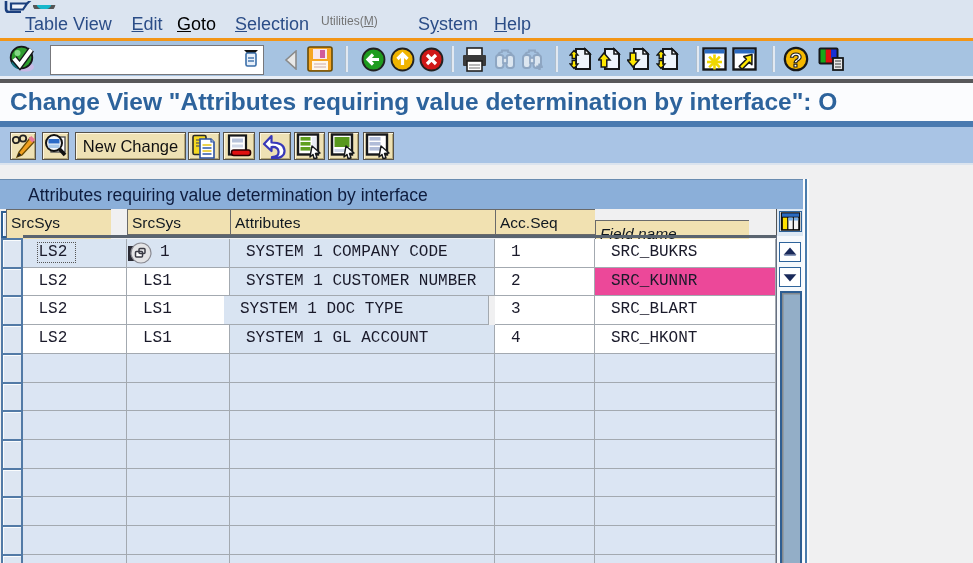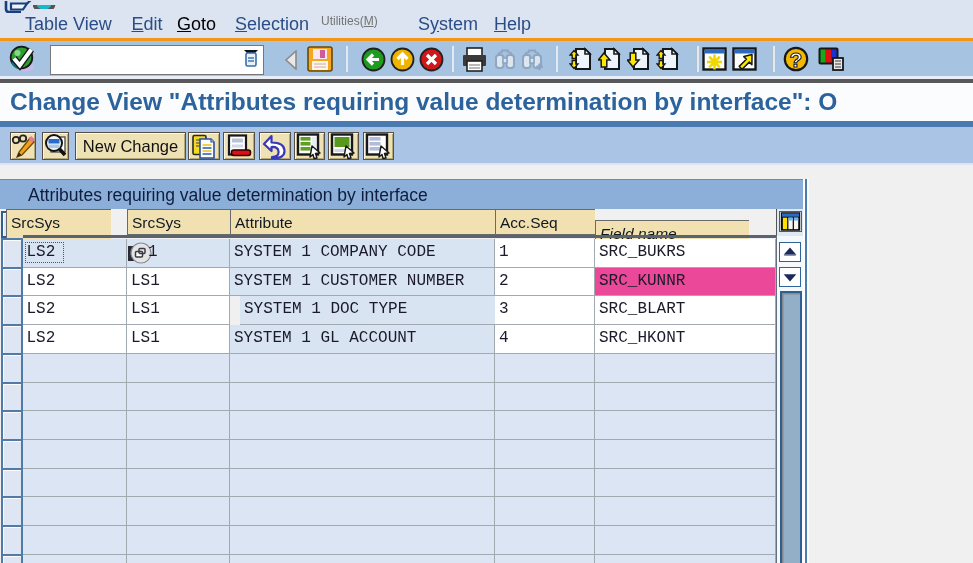--- a/index.html
+++ b/index.html
@@ -1,15 +1,15 @@
 <!DOCTYPE html>
 <html><head><meta charset="utf-8"><style>
 *{margin:0;padding:0;box-sizing:border-box;}
 body{width:973px;height:563px;position:relative;overflow:hidden;font-family:"Liberation Sans",sans-serif;background:#f0f0f1;}
-.mono{font-family:"Liberation Mono",monospace;}
+.mono{font-family:"Liberation Mono",monospace;margin-left:12px;}
 u{text-decoration:underline;}
 </style></head><body>
 <div style="position:absolute;left:0px;top:0px;width:973px;height:38px;background:#dbe4f0;"></div>
 <div style="position:absolute;left:4px;top:0px;width:30px;height:13px;overflow:hidden;"><svg width="30" height="13" viewBox="0 0 30 13">
       <path d="M2 -2 L2 8 Q2 11 5 11 L17 11" stroke="#1b3f7e" stroke-width="2.6" fill="none"></path>
       <path d="M7 2.5 L23 2.5 L19 8.5 L7 8.5 Z" fill="#eef2fa" stroke="#1b3f7e" stroke-width="2.2"></path>
       <path d="M23 2.5 L28 -2" stroke="#1b3f7e" stroke-width="2.2"></path>
     </svg></div>
 <div style="position:absolute;left:33px;top:0px;width:23px;height:9px;overflow:hidden;"><svg width="23" height="9" viewBox="0 0 23 9">
       <ellipse cx="11" cy="-1.5" rx="9.5" ry="8" fill="#18b8cc" stroke="#555" stroke-width="4"></ellipse>
@@ -240,21 +240,21 @@
 <div style="position:absolute;left:0px;top:179px;width:806px;height:30px;background:#8bafd9;border-top:1px solid #6a8cb0;"></div>
 <div style="position:absolute;left:28px;top:185px;font-size:17.5px;color:#0e1c3e;white-space:nowrap;">Attributes requiring value determination by interface</div>
 <div style="position:absolute;left:0.5px;top:211px;width:22px;height:27px;background:#dfe9f6;border:2px solid #2e5e92;box-shadow:inset 1px 1px 0 #fff;"></div>
 <div style="position:absolute;left:6px;top:209px;width:104.5px;height:42px;background:#f1e1b1;border:1px solid #6a6a6a;border-right:none;">
     <span style="font-size:15.5px;color:#101820;position:absolute;left:4px;top:4px;white-space:nowrap;">SrcSys</span>
   </div>
 <div style="position:absolute;left:127px;top:209px;width:103px;height:26px;background:#f1e1b1;border:1px solid #6a6a6a;border-right:none;">
     <span style="font-size:15.5px;color:#101820;position:absolute;left:4px;top:4px;white-space:nowrap;">SrcSys</span>
   </div>
 <div style="position:absolute;left:230px;top:209px;width:265px;height:26px;background:#f1e1b1;border:1px solid #6a6a6a;border-right:none;">
-    <span style="font-size:15.5px;color:#101820;position:absolute;left:4px;top:4px;white-space:nowrap;">Attribute</span>
+    <span style="font-size:15.5px;color:#101820;position:absolute;left:4px;top:4px;white-space:nowrap;">Attributes</span>
   </div>
 <div style="position:absolute;left:495px;top:209px;width:100px;height:26px;background:#f1e1b1;border:1px solid #6a6a6a;border-right:none;">
     <span style="font-size:15.5px;color:#101820;position:absolute;left:4px;top:4px;white-space:nowrap;">Acc.Seq</span>
   </div>
 <div style="position:absolute;left:595px;top:220px;width:154px;height:26px;background:#f1e1b1;border:1px solid #6a6a6a;border-right:none;font-style:italic;">
     <span style="font-size:15.5px;color:#101820;position:absolute;left:4px;top:4px;white-space:nowrap;">Field name</span>
   </div>
 <div style="position:absolute;left:775.5px;top:209px;width:1.5px;height:26px;background:#555;"></div>
 <div style="position:absolute;left:22.5px;top:235px;width:754.5px;height:3px;background:#5a6470;"></div>
 <div style="position:absolute;left:777px;top:209px;width:26px;height:27px;background:#dce8f4;"></div>
@@ -307,21 +307,21 @@
 <div style="position:absolute;left:595px;top:268px;width:180.5px;height:28px;background:#ec4899;border-right:1px solid #a3a9b0;border-bottom:1px solid #a3a9b0;">
     <span class="mono" style="position:absolute;left:4px;top:4px;font-size:16px;color:#1a1a2a;">SRC_KUNNR</span>
   </div>
 <div style="position:absolute;left:0.5px;top:295px;width:22px;height:31px;background:#dde6f2;border:2px solid #527aa6;box-shadow:inset 1px 1px 0 rgba(255,255,255,0.85);"></div>
 <div style="position:absolute;left:22.5px;top:296px;width:104.5px;height:29px;background:#fff;border-right:1px solid #a3a9b0;border-bottom:1px solid #a3a9b0;">
     <span class="mono" style="position:absolute;left:4px;top:4px;font-size:16px;color:#1a1a2a;">LS2</span>
   </div>
 <div style="position:absolute;left:127px;top:296px;width:103px;height:29px;background:#fff;border-right:1px solid #a3a9b0;border-bottom:1px solid #a3a9b0;">
     <span class="mono" style="position:absolute;left:4px;top:4px;font-size:16px;color:#1a1a2a;">LS1</span>
   </div>
-<div style="position:absolute;left:240px;top:296px;width:265px;height:29px;background:#d9e4f2;border-right:1px solid #a3a9b0;border-bottom:1px solid #a3a9b0;">
+<div style="position:absolute;left:224px;top:296px;width:265px;height:29px;background:#d9e4f2;border-right:1px solid #a3a9b0;border-bottom:1px solid #a3a9b0;">
     <span class="mono" style="position:absolute;left:4px;top:4px;font-size:16px;color:#1a1a2a;">SYSTEM 1 DOC TYPE</span>
   </div>
 <div style="position:absolute;left:495px;top:296px;width:100px;height:29px;background:#fff;border-right:1px solid #a3a9b0;border-bottom:1px solid #a3a9b0;">
     <span class="mono" style="position:absolute;left:4px;top:4px;font-size:16px;color:#1a1a2a;">3</span>
   </div>
 <div style="position:absolute;left:595px;top:296px;width:180.5px;height:29px;background:#fff;border-right:1px solid #a3a9b0;border-bottom:1px solid #a3a9b0;">
     <span class="mono" style="position:absolute;left:4px;top:4px;font-size:16px;color:#1a1a2a;">SRC_BLART</span>
   </div>
 <div style="position:absolute;left:0.5px;top:324px;width:22px;height:31px;background:#dde6f2;border:2px solid #527aa6;box-shadow:inset 1px 1px 0 rgba(255,255,255,0.85);"></div>
 <div style="position:absolute;left:22.5px;top:325px;width:104.5px;height:29px;background:#fff;border-right:1px solid #a3a9b0;border-bottom:1px solid #a3a9b0;">

